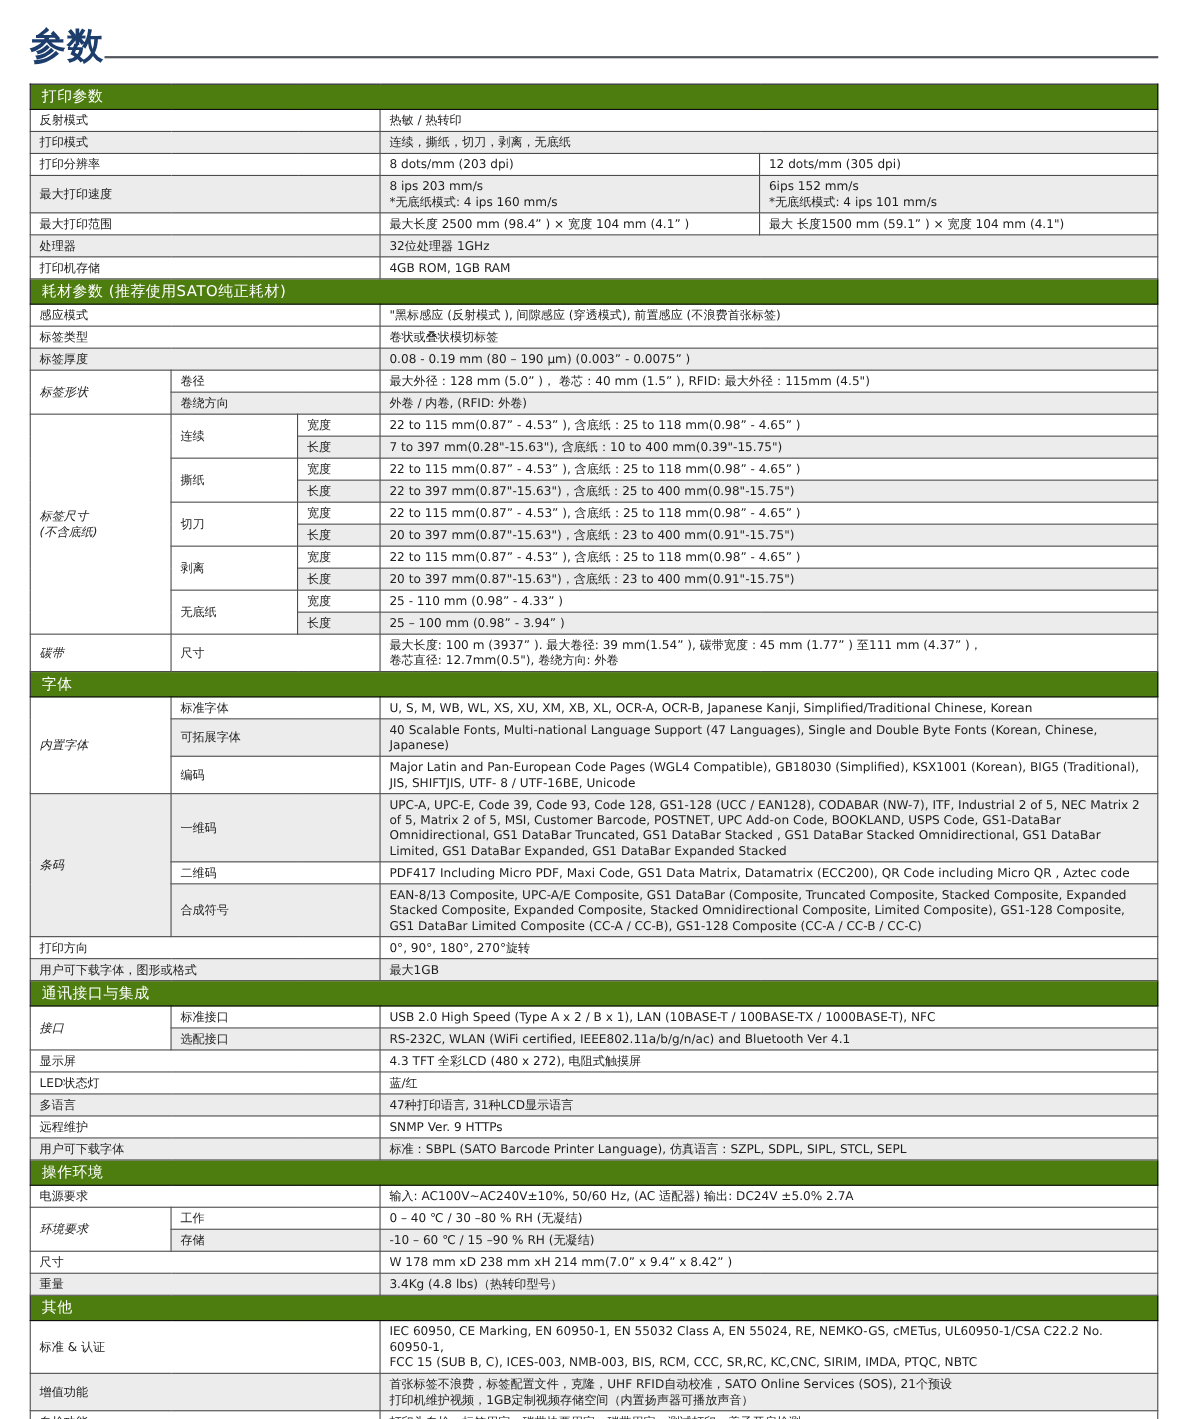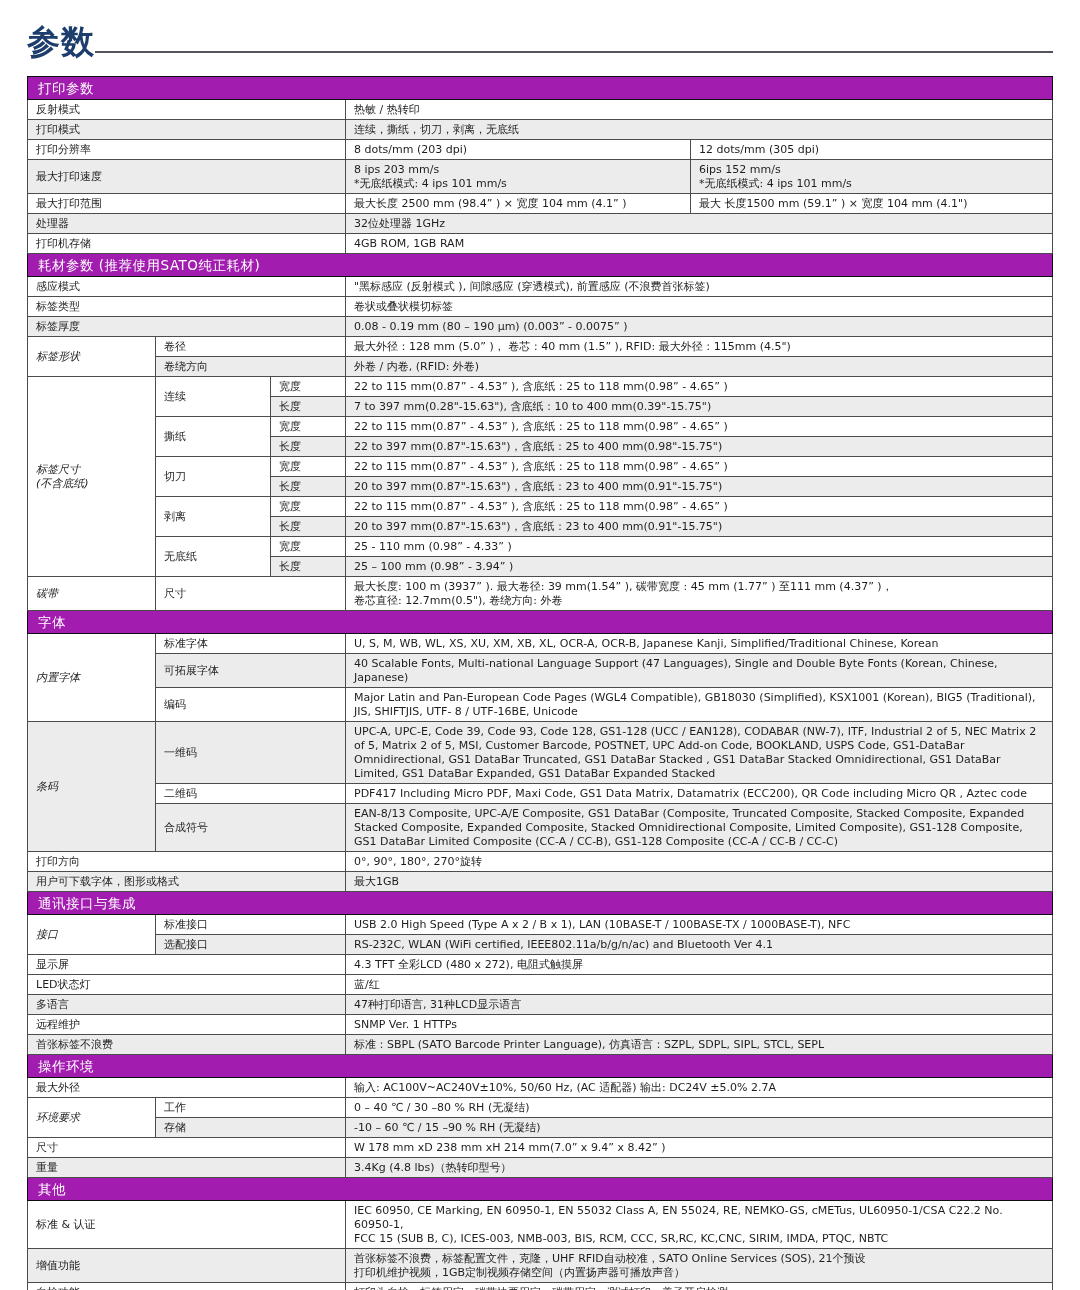--- a/index.html
+++ b/index.html
@@ -21,21 +21,21 @@
   }
   table.spec td{
     border:1px solid #4c4c4c;
     font-size:11px;line-height:14px;
     padding:2.5px 8px;
     vertical-align:middle;
     white-space:pre-line;
     word-wrap:break-word;
   }
   tr.alt{background:#ececec;}
-  tr.sec{background:#a21caf;}
+  tr.sec{background:#4d7c0f;}
   tr.sec td{
     color:#ffffff;font-size:13.5px;line-height:16px;
     padding:3px 10px;border:1px solid #0c0c12;
     font-weight:500;letter-spacing:0.5px;height:16px;
     white-space:normal;
   }
   td.cell.glabel{vertical-align:middle;font-style:italic;}
 </style>
 </head>
 <body>
@@ -67,21 +67,21 @@
           <td colspan="2" class="cell value">连续，撕纸，切刀，剥离，无底纸</td>
         </tr>
         <tr class="">
           <td colspan="3" class="cell label">打印分辨率</td>
           <td colspan="1" class="cell value">8 dots/mm (203 dpi)</td>
           <td colspan="1" class="cell value">12 dots/mm (305 dpi)</td>
         </tr>
         <tr class="alt">
           <td colspan="3" class="cell label">最大打印速度</td>
           <td colspan="1" class="cell value">8 ips 203 mm/s
-*无底纸模式: 4 ips 101 mm/s</td>
+*无底纸模式: 4 ips 160 mm/s</td>
           <td colspan="1" class="cell value">6ips 152 mm/s
 *无底纸模式: 4 ips 101 mm/s</td>
         </tr>
         <tr class="">
           <td colspan="3" class="cell label">最大打印范围</td>
           <td colspan="1" class="cell value">最大长度 2500 mm (98.4” ) × 宽度 104 mm (4.1” )</td>
           <td colspan="1" class="cell value">最大 长度1500 mm (59.1” ) × 宽度 104 mm (4.1")</td>
         </tr>
         <tr class="alt">
           <td colspan="3" class="cell label">处理器</td>
@@ -224,31 +224,31 @@
         <tr class="">
           <td colspan="3" class="cell label">LED状态灯</td>
           <td colspan="2" class="cell value">蓝/红</td>
         </tr>
         <tr class="alt">
           <td colspan="3" class="cell label">多语言</td>
           <td colspan="2" class="cell value">47种打印语言, 31种LCD显示语言</td>
         </tr>
         <tr class="">
           <td colspan="3" class="cell label">远程维护</td>
-          <td colspan="2" class="cell value">SNMP Ver. 1 HTTPs</td>
-        </tr>
-        <tr class="alt">
-          <td colspan="3" class="cell label">首张标签不浪费</td>
+          <td colspan="2" class="cell value">SNMP Ver. 9 HTTPs</td>
+        </tr>
+        <tr class="alt">
+          <td colspan="3" class="cell label">用户可下载字体</td>
           <td colspan="2" class="cell value">标准：SBPL (SATO Barcode Printer Language), 仿真语言：SZPL, SDPL, SIPL, STCL, SEPL</td>
         </tr>
         <tr class="sec">
           <td colspan="5">操作环境</td>
         </tr>
         <tr class="">
-          <td colspan="3" class="cell label">最大外径</td>
+          <td colspan="3" class="cell label">电源要求</td>
           <td colspan="2" class="cell value">输入: AC100V~AC240V±10%, 50/60 Hz, (AC 适配器) 输出: DC24V ±5.0% 2.7A</td>
         </tr>
         <tr class="">
           <td colspan="1" rowspan="2" class="cell glabel">环境要求</td>
           <td colspan="2" class="cell sub">工作</td>
           <td colspan="2" class="cell value">0 – 40 ℃ / 30 –80 % RH (无凝结)</td>
         </tr>
         <tr class="alt">
           <td colspan="2" class="cell sub">存储</td>
           <td colspan="2" class="cell value">-10 – 60 ℃ / 15 –90 % RH (无凝结)</td>

